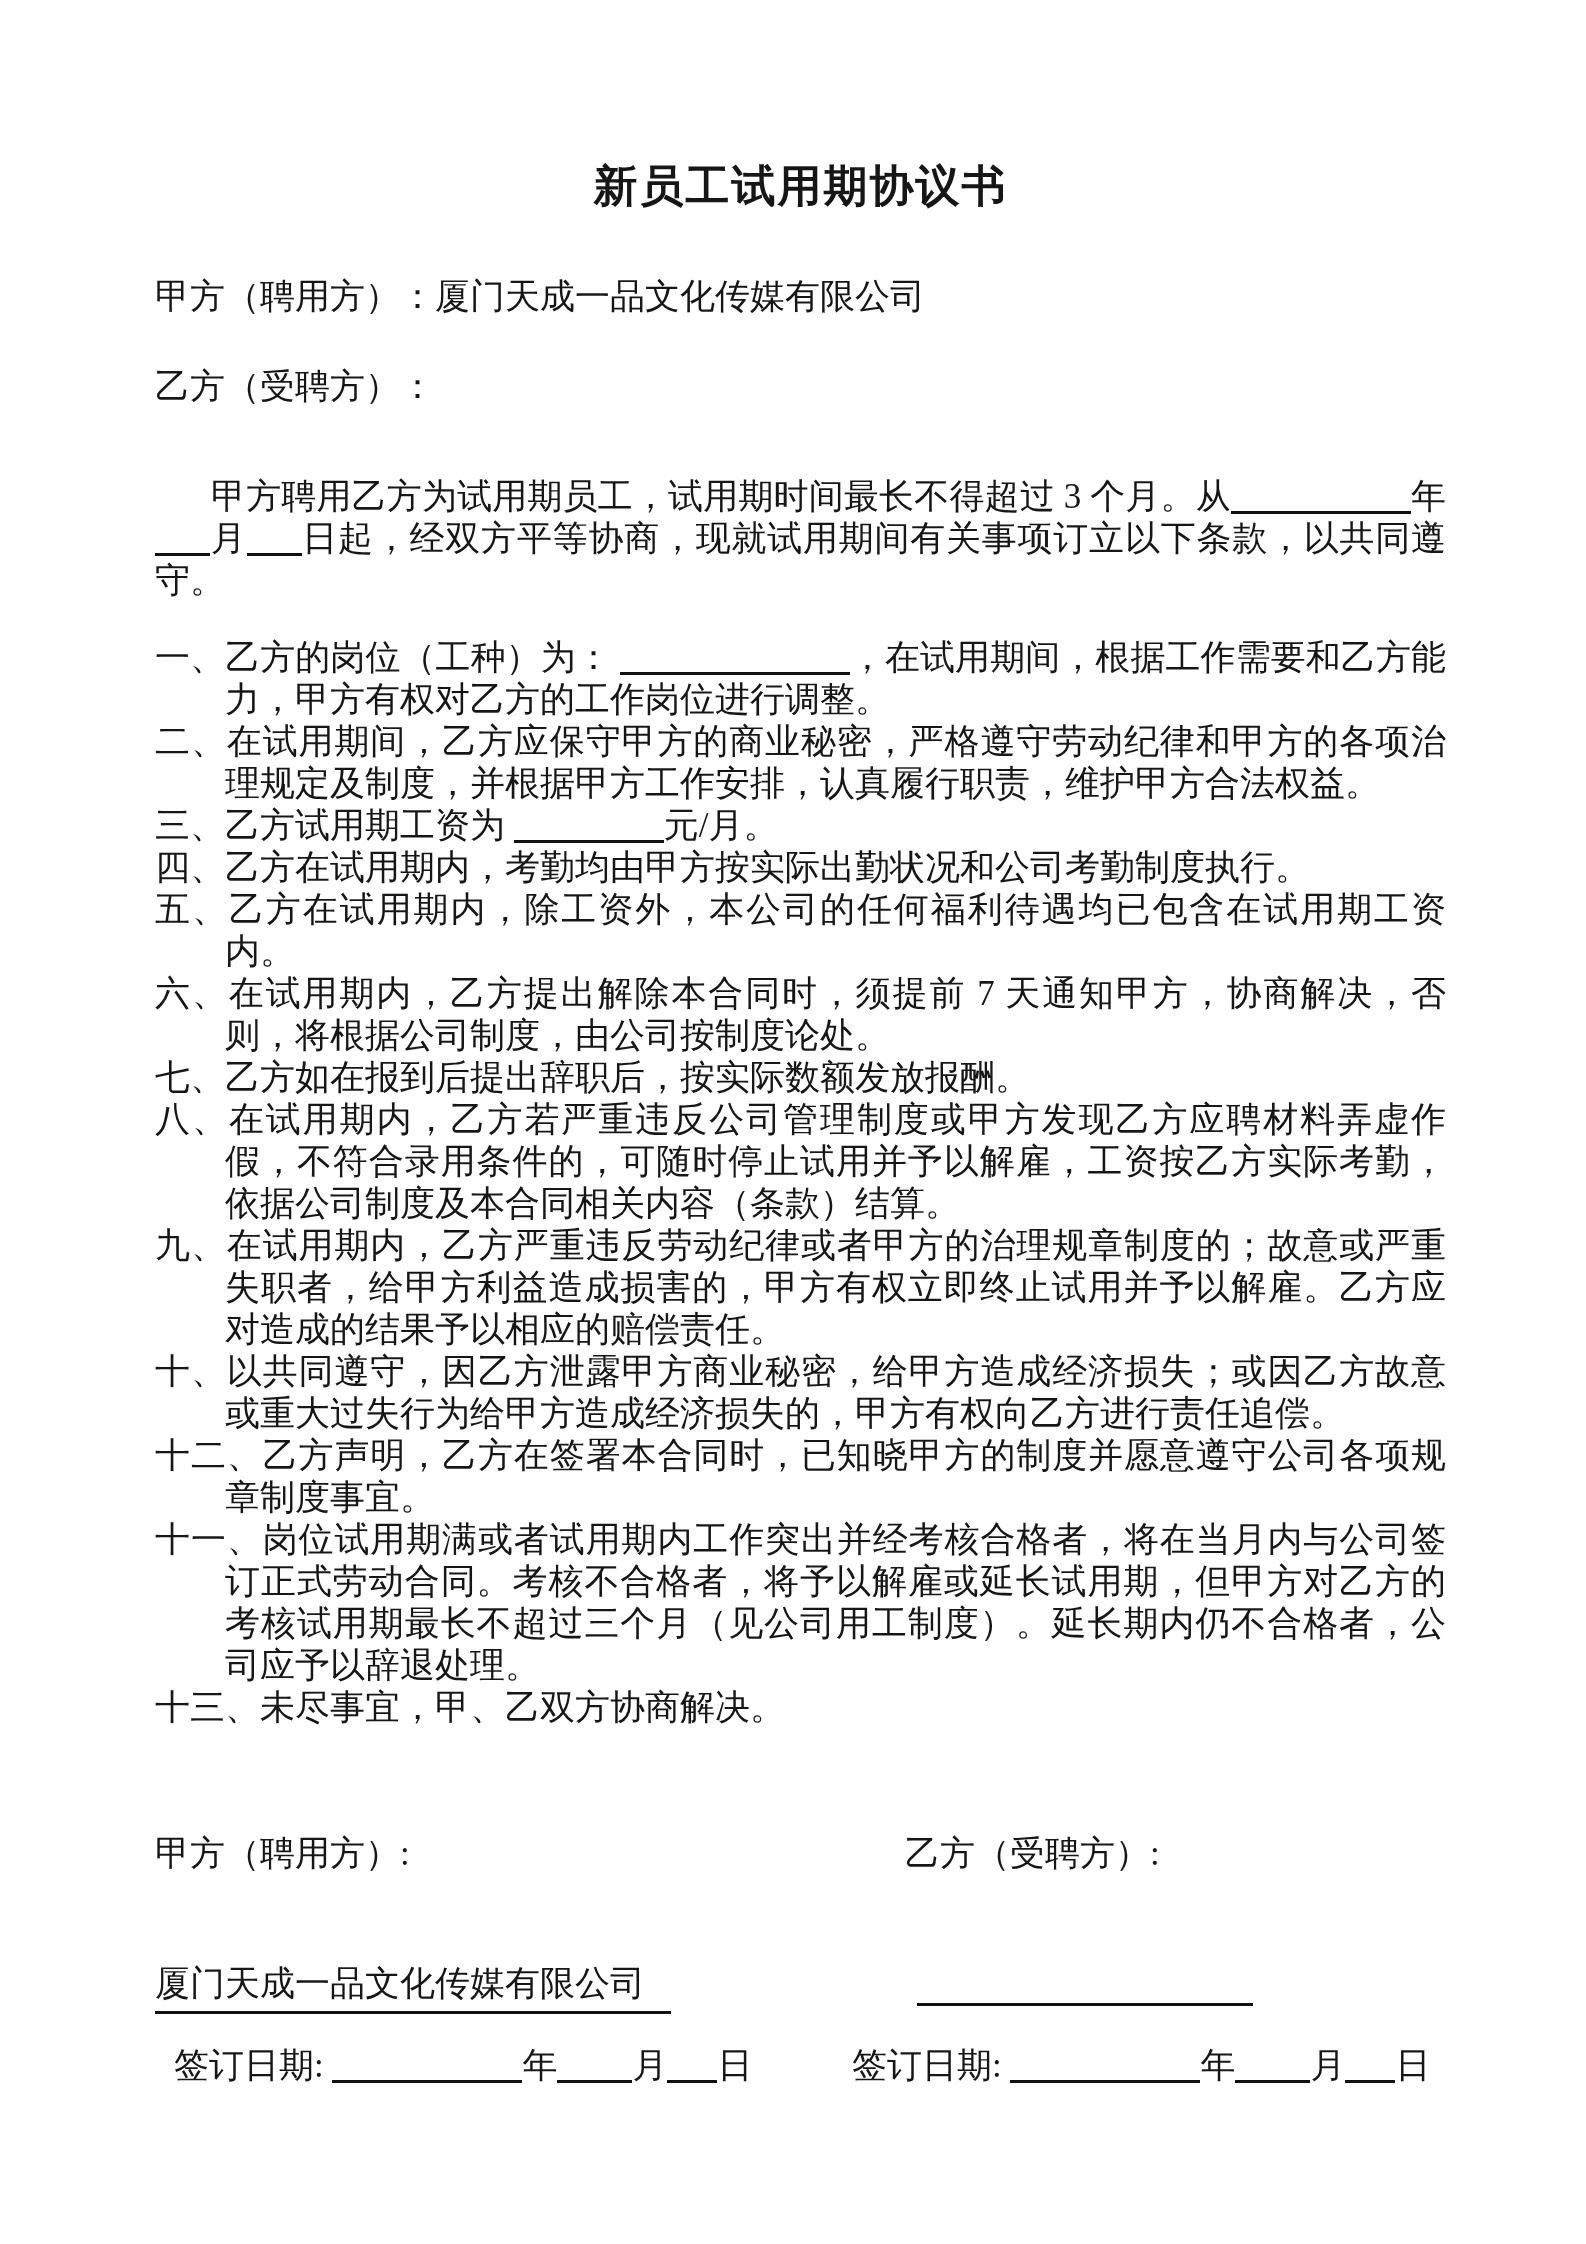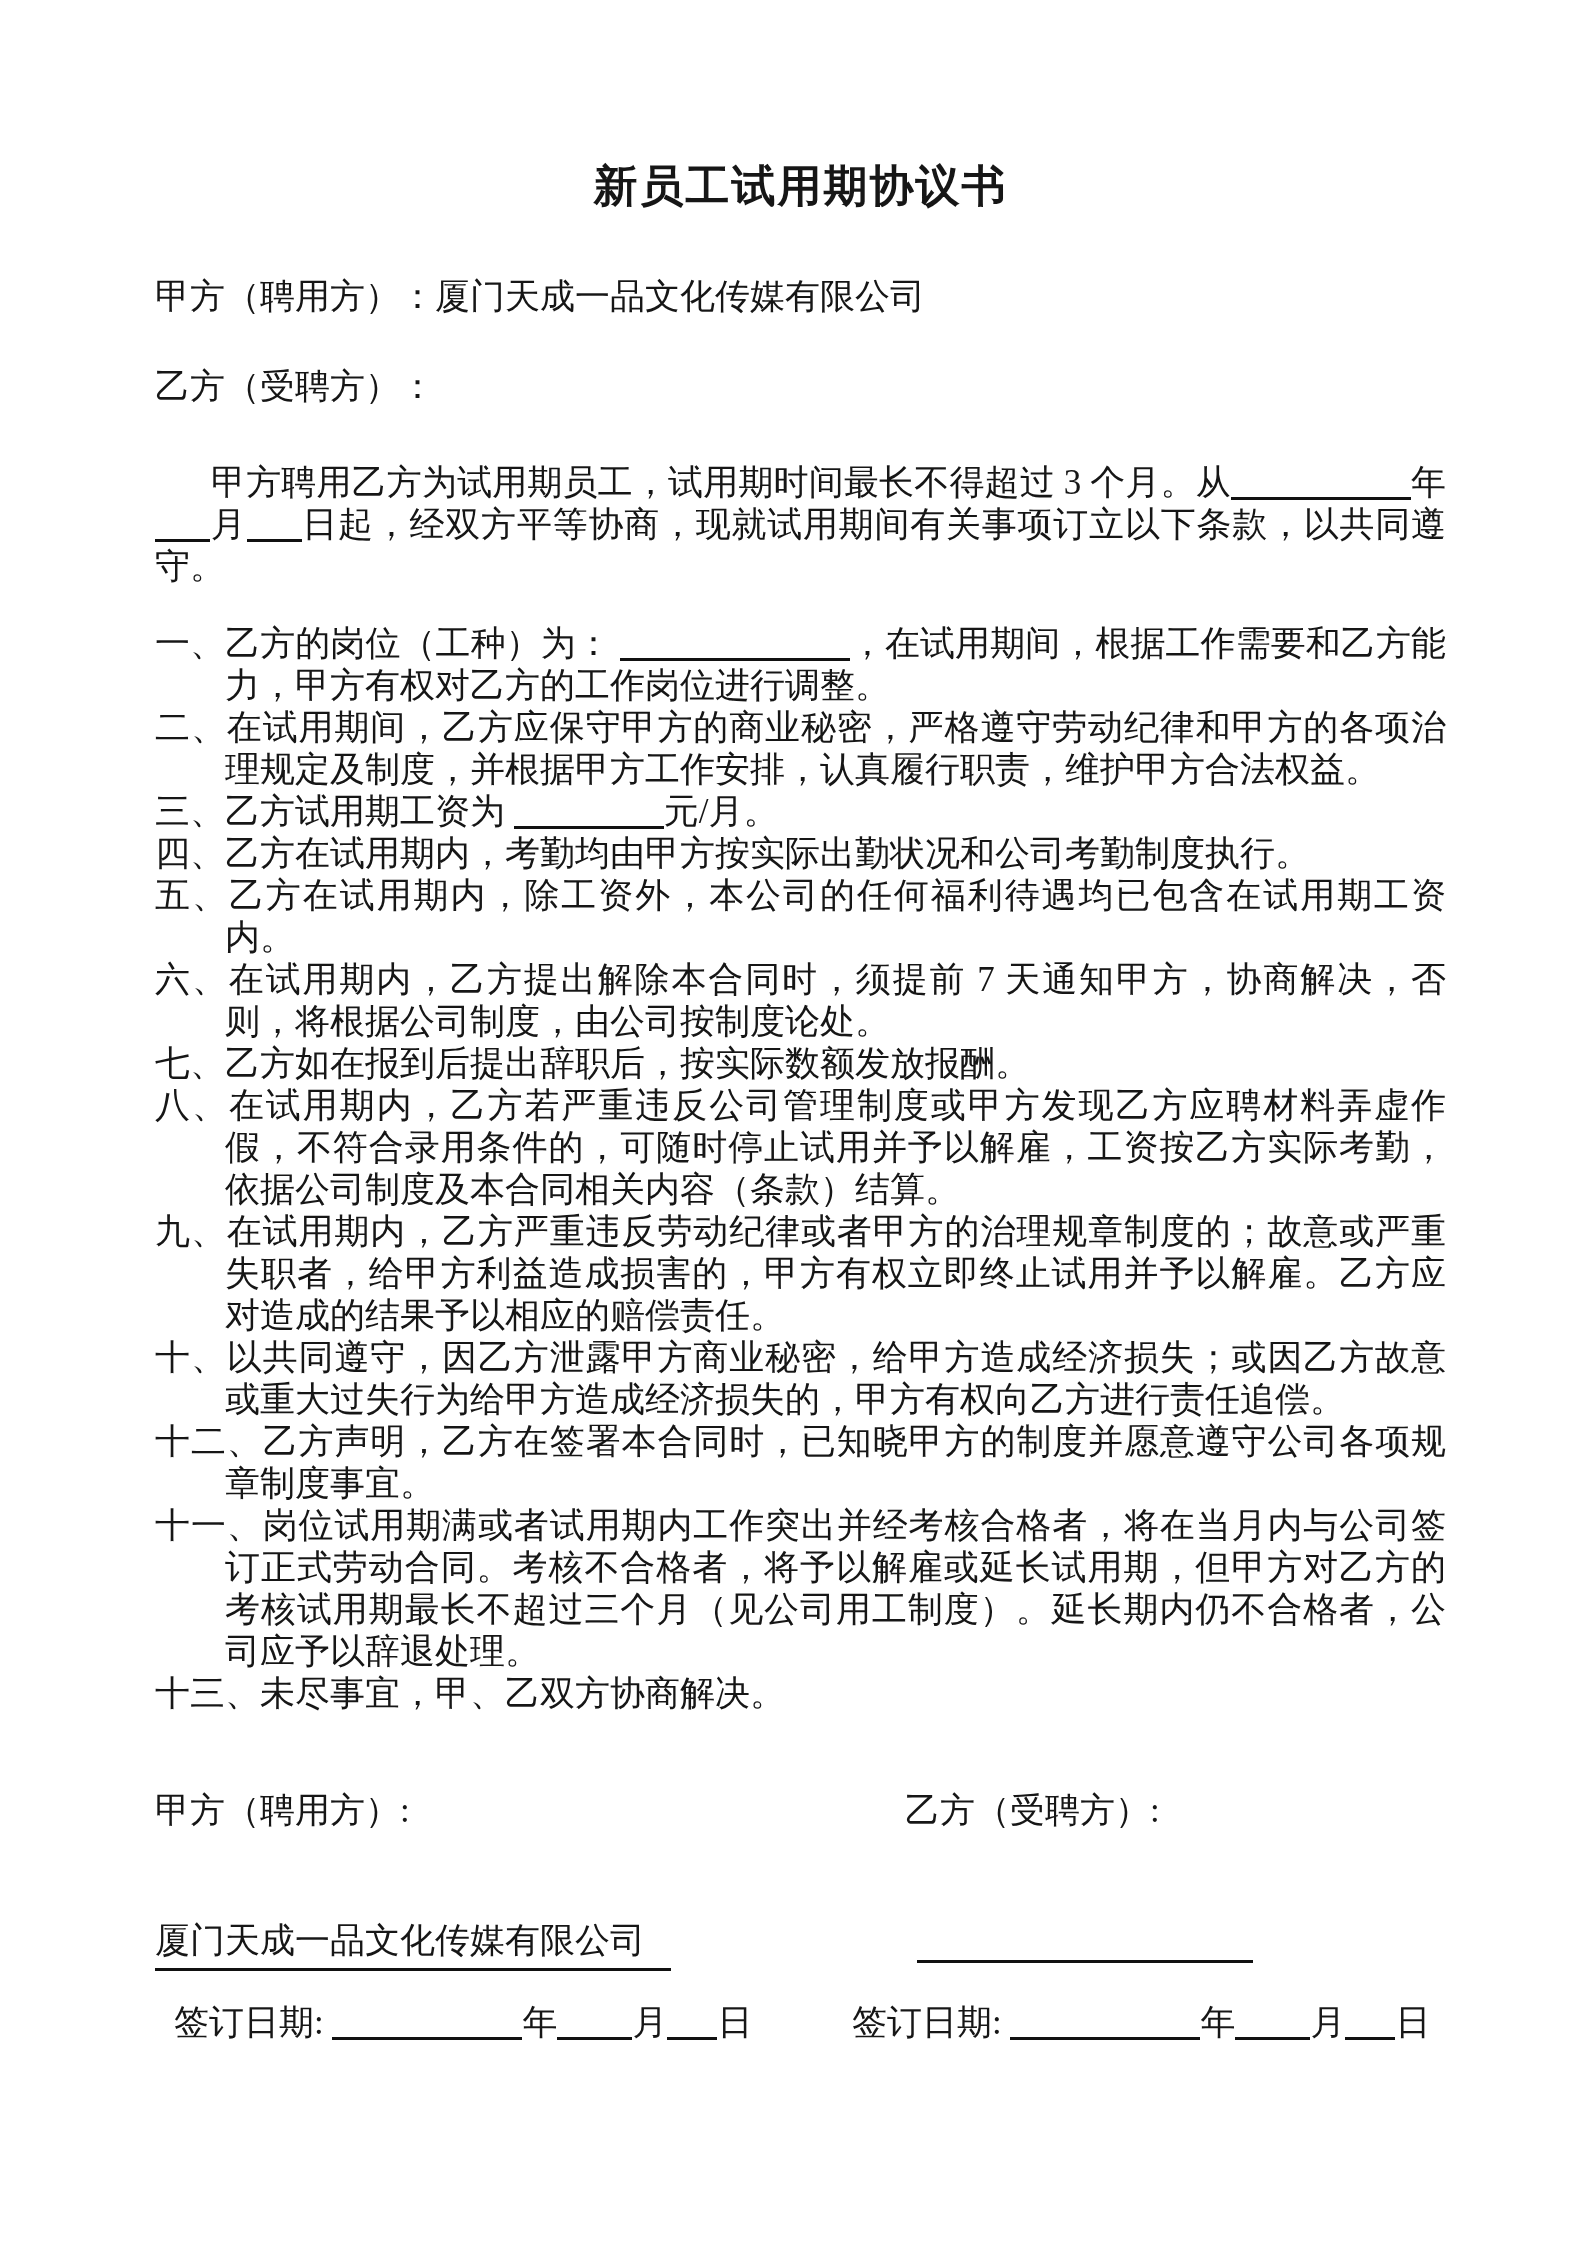--- a/index.html
+++ b/index.html
@@ -14,32 +14,32 @@
   }
   .content{padding:0 140px 0 155px;}
   .title{
     margin:0;padding-top:150px;
     font-size:44px;line-height:74px;
     font-weight:700;text-align:center;
     letter-spacing:2px;white-space:nowrap;
   }
   .party-line{margin-top:52px;}
   .party-line.second{margin-top:48px;}
-  .intro{margin:54px 0 0 0;text-indent:56px;text-align:justify;}
+  .intro{margin:68px 0 0 0;text-indent:56px;text-align:justify;}
   .clauses{margin-top:35px;}
   .clause{padding-left:70px;text-indent:-70px;text-align:justify;}
   .blank{
     display:inline-block;
     border-bottom:3px solid #111;
     height:26px;vertical-align:-6px;
   }
   .sig-row{position:relative;height:42px;}
   .sig-row .col-left{position:absolute;left:0;top:0;white-space:nowrap;}
   .sig-row .col-right{position:absolute;top:0;white-space:nowrap;}
-  .sig-labels{margin-top:75px;}
+  .sig-labels{margin-top:104px;}
   .sig-labels .col-right{left:750px;text-align:right;}
   .sig-names{margin-top:88px;height:54px;}
   .sig-names .col-right{left:762px;}
   .sig-dates{margin-top:28px;margin-left:19px;}
   .sig-dates .col-right{left:678px;}
   .company-underline{
     display:inline-block;
     border-bottom:3px solid #111;
     padding:0 26px 6px 0;
   }

